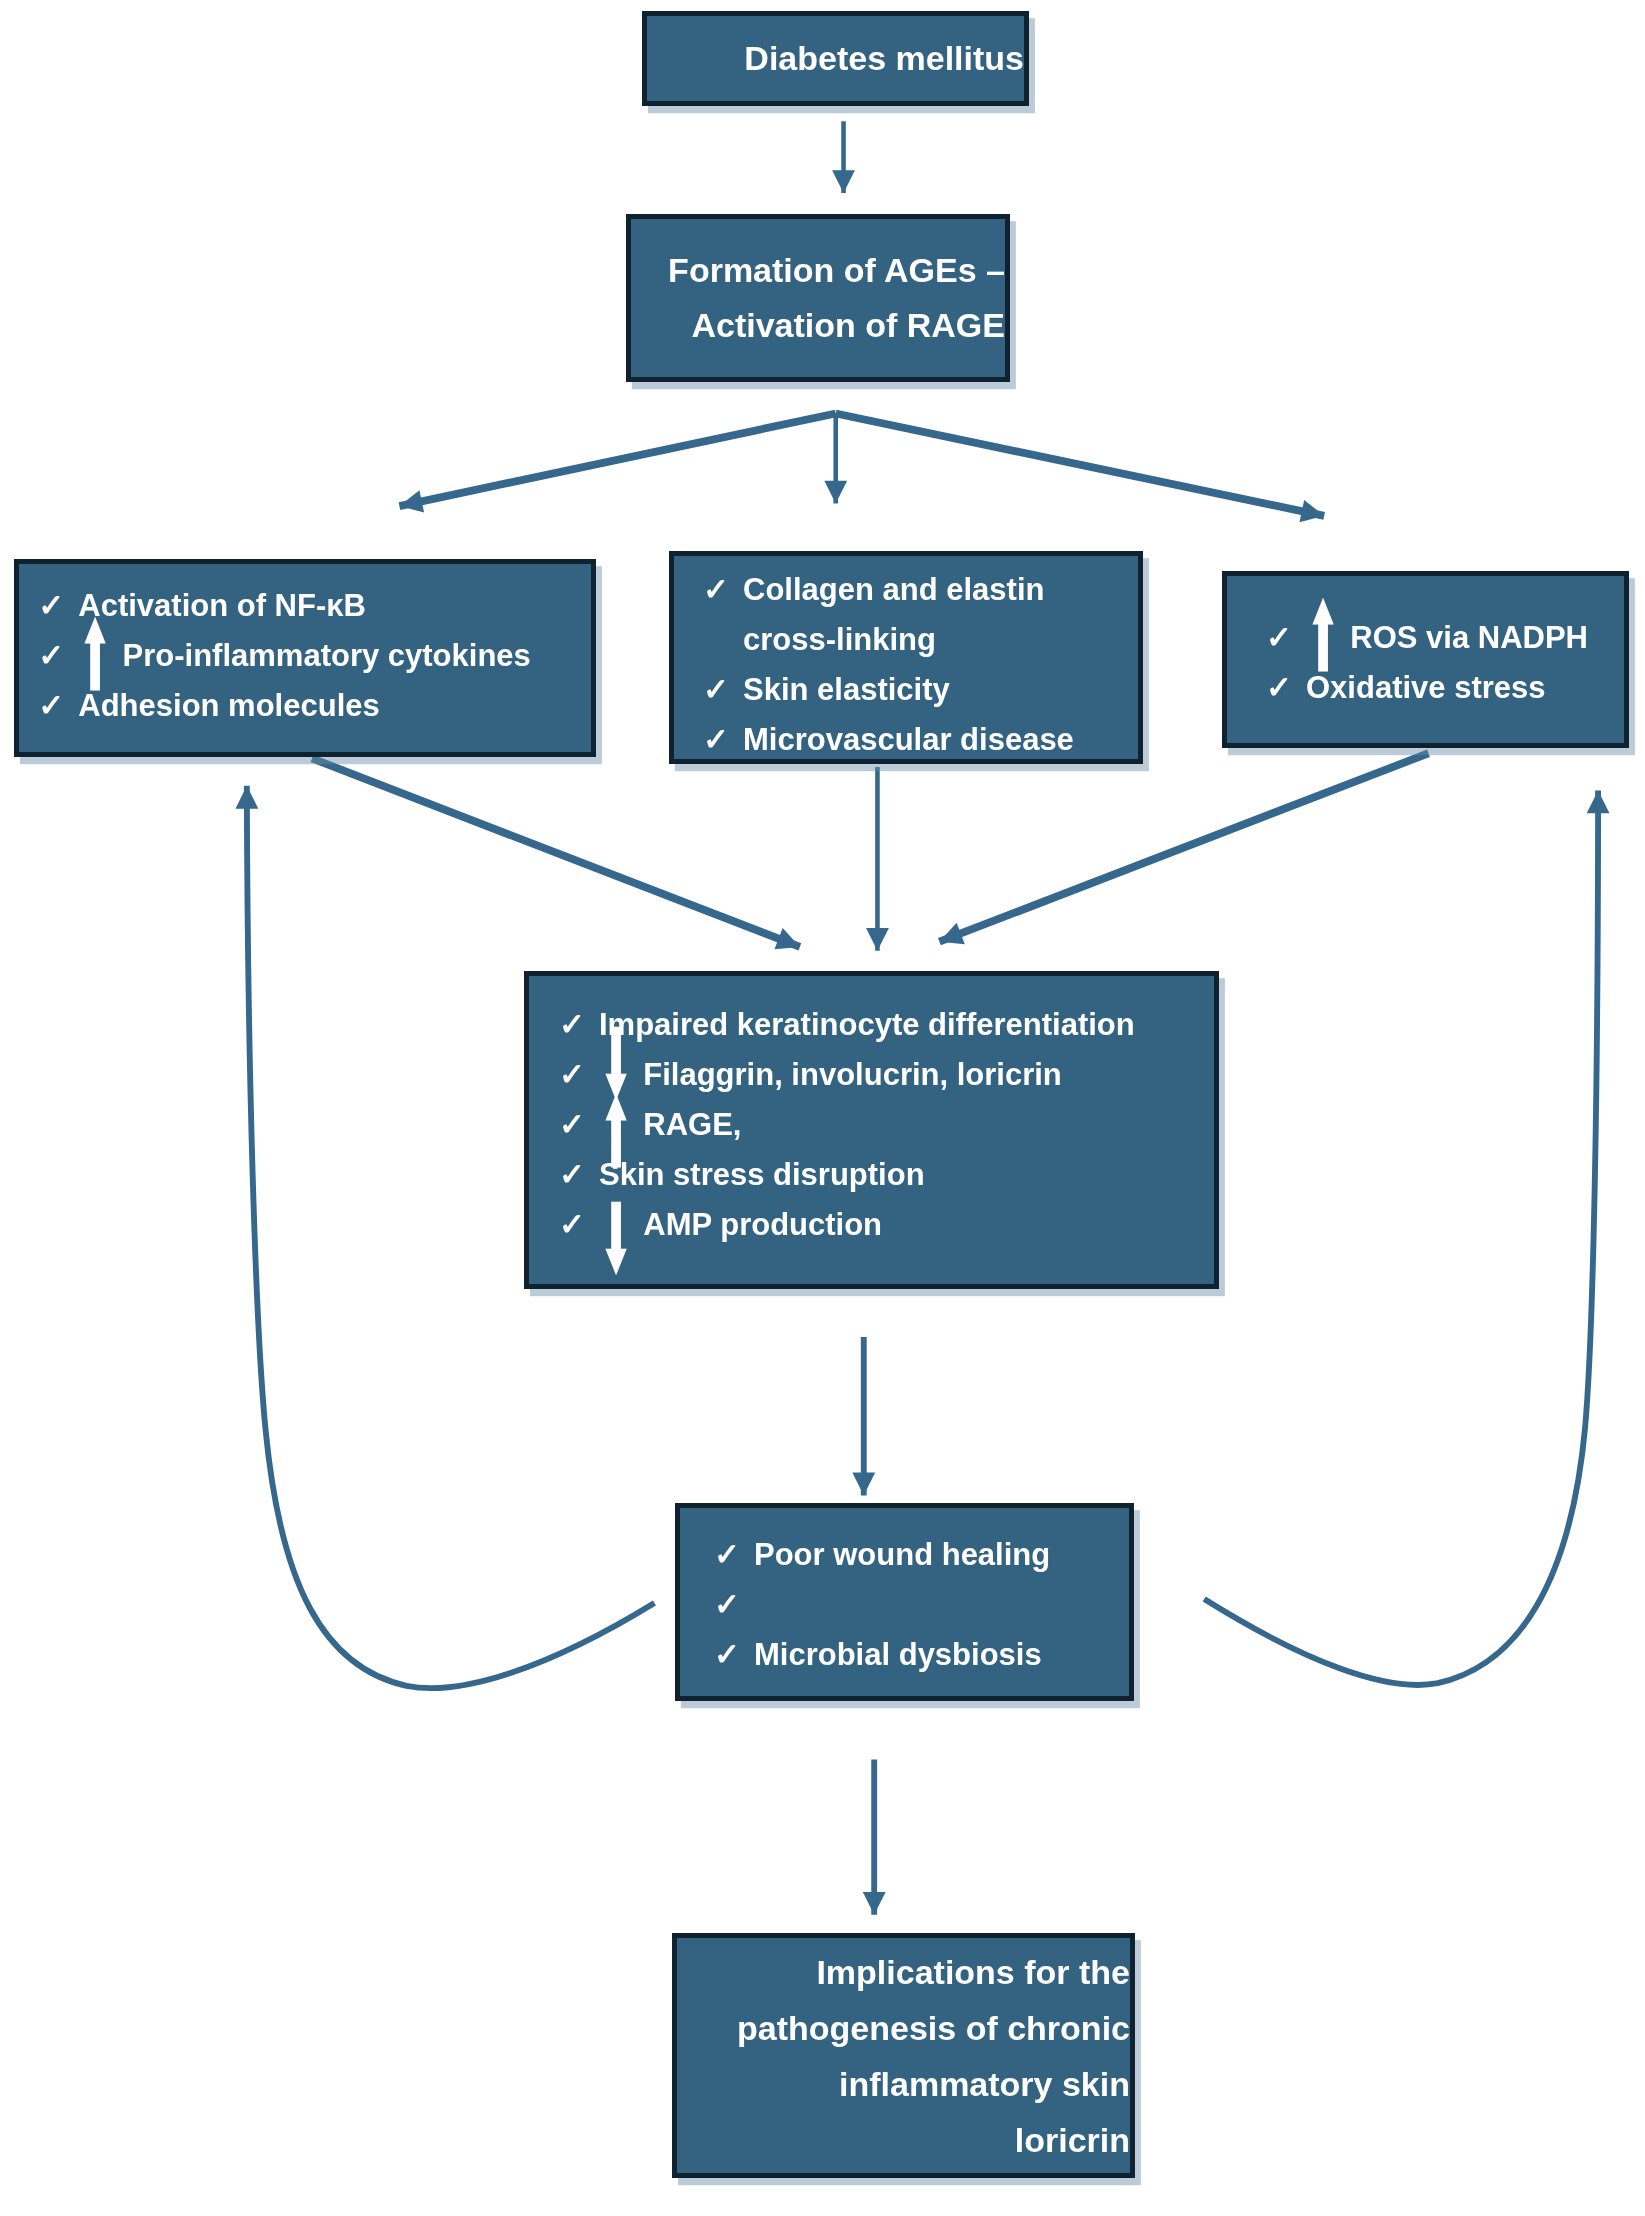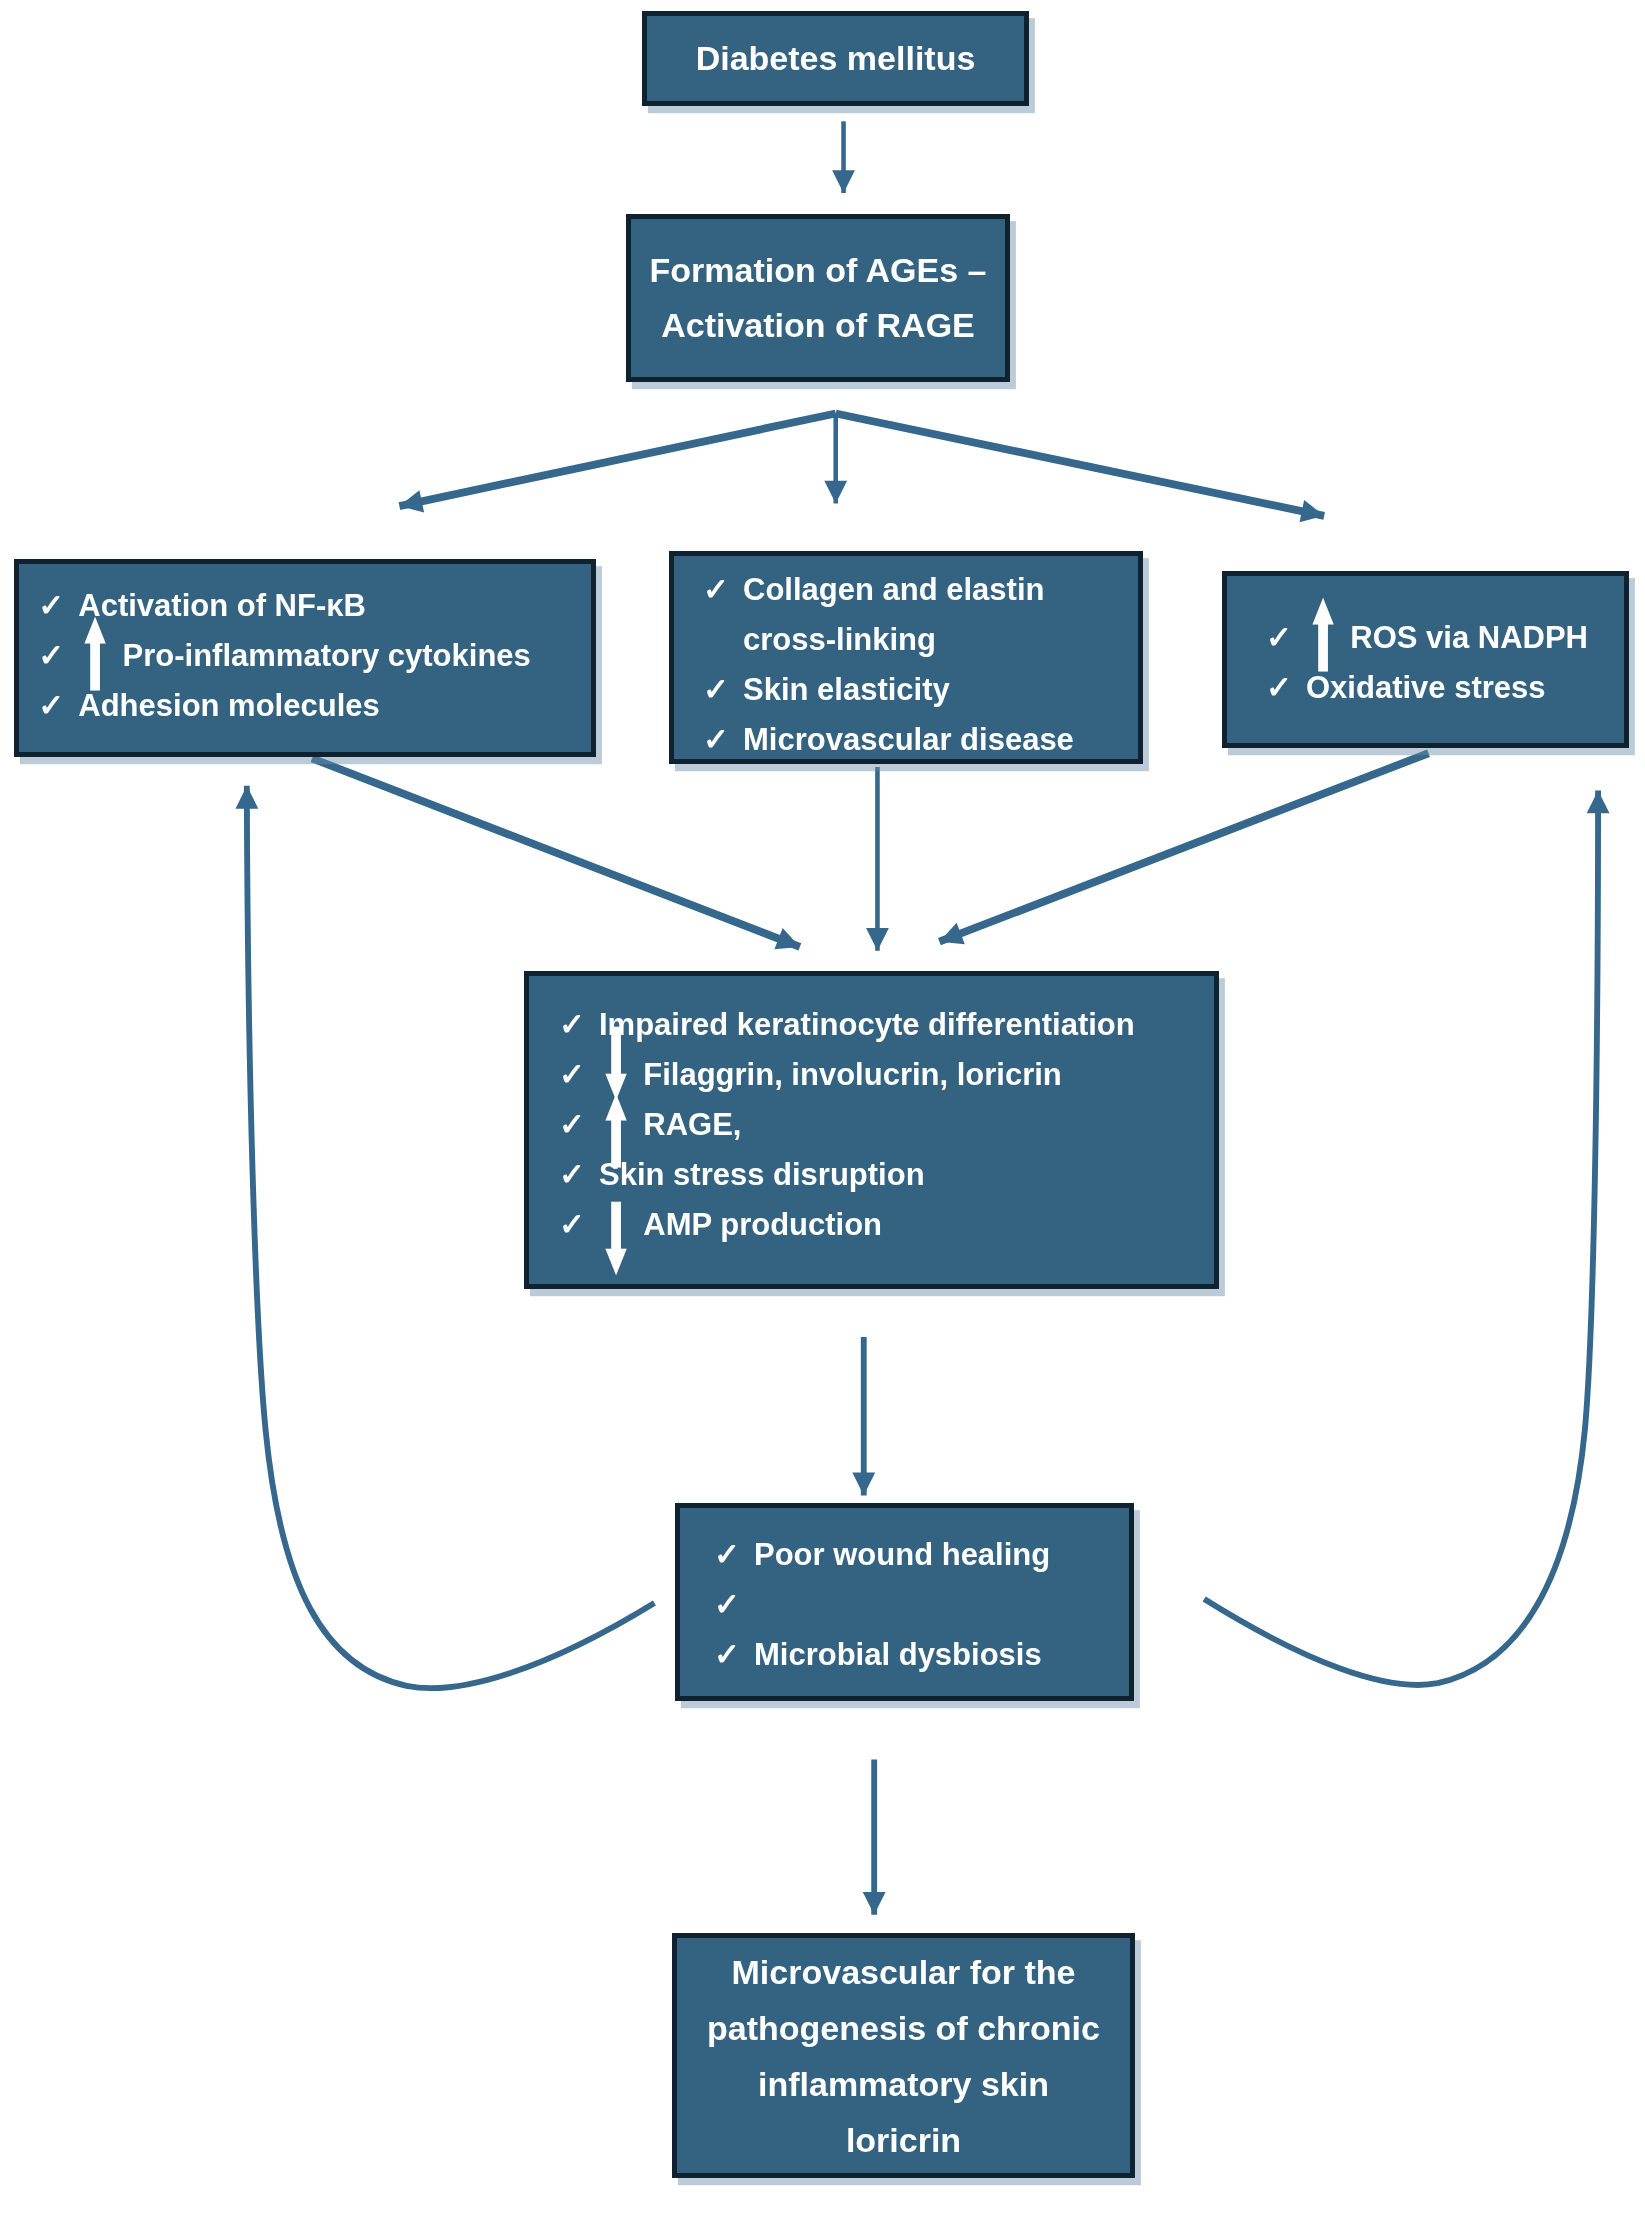--- a/index.html
+++ b/index.html
@@ -15,21 +15,21 @@
     font-family:"Liberation Sans",sans-serif;overflow:hidden;
   }
   .arrow-layer{position:absolute;left:0;top:0;z-index:1;}
   .box{
     position:absolute;z-index:2;box-sizing:border-box;
     background:var(--box-fill);border:5.9px solid var(--box-border);
     color:var(--text);font-weight:700;
     box-shadow:5.9px 7.2px 0 rgba(104,140,166,0.45);
   }
   .center-text{
-    display:flex;flex-direction:column;align-items:center;justify-content:center;
+    display:flex;flex-direction:column;align-items:flex-end;justify-content:center;
     text-align:center;font-size:34px;line-height:55px;
   }
   .list .li{display:flex;align-items:flex-start;}
   .list{font-size:31px;}
   .chk{width:40px;flex:0 0 40px;line-height:50px;}
   .txt{line-height:50px;}
   .nowrap .txt{white-space:nowrap;}
   .g{
     position:relative;display:inline-block;line-height:50px;vertical-align:top;
     font-size:62px;transform:scaleX(.60) scaleY(1.5);
@@ -164,20 +164,20 @@
     <div class="li">
       <span class="chk">✓</span>
     </div>
     <div class="li">
       <span class="chk">✓</span>
         <span class="txt">Microbial dysbiosis</span>
     </div>
   </div>
 
   <div class="box center-text" id="box-implications">
-    <div>Microvascular for the</div>
+    <div>Implications for the</div>
     <div>pathogenesis of chronic</div>
     <div>inflammatory skin</div>
     <div>loricrin</div>
   </div>
 
 </div>
 
 
 </body></html>

